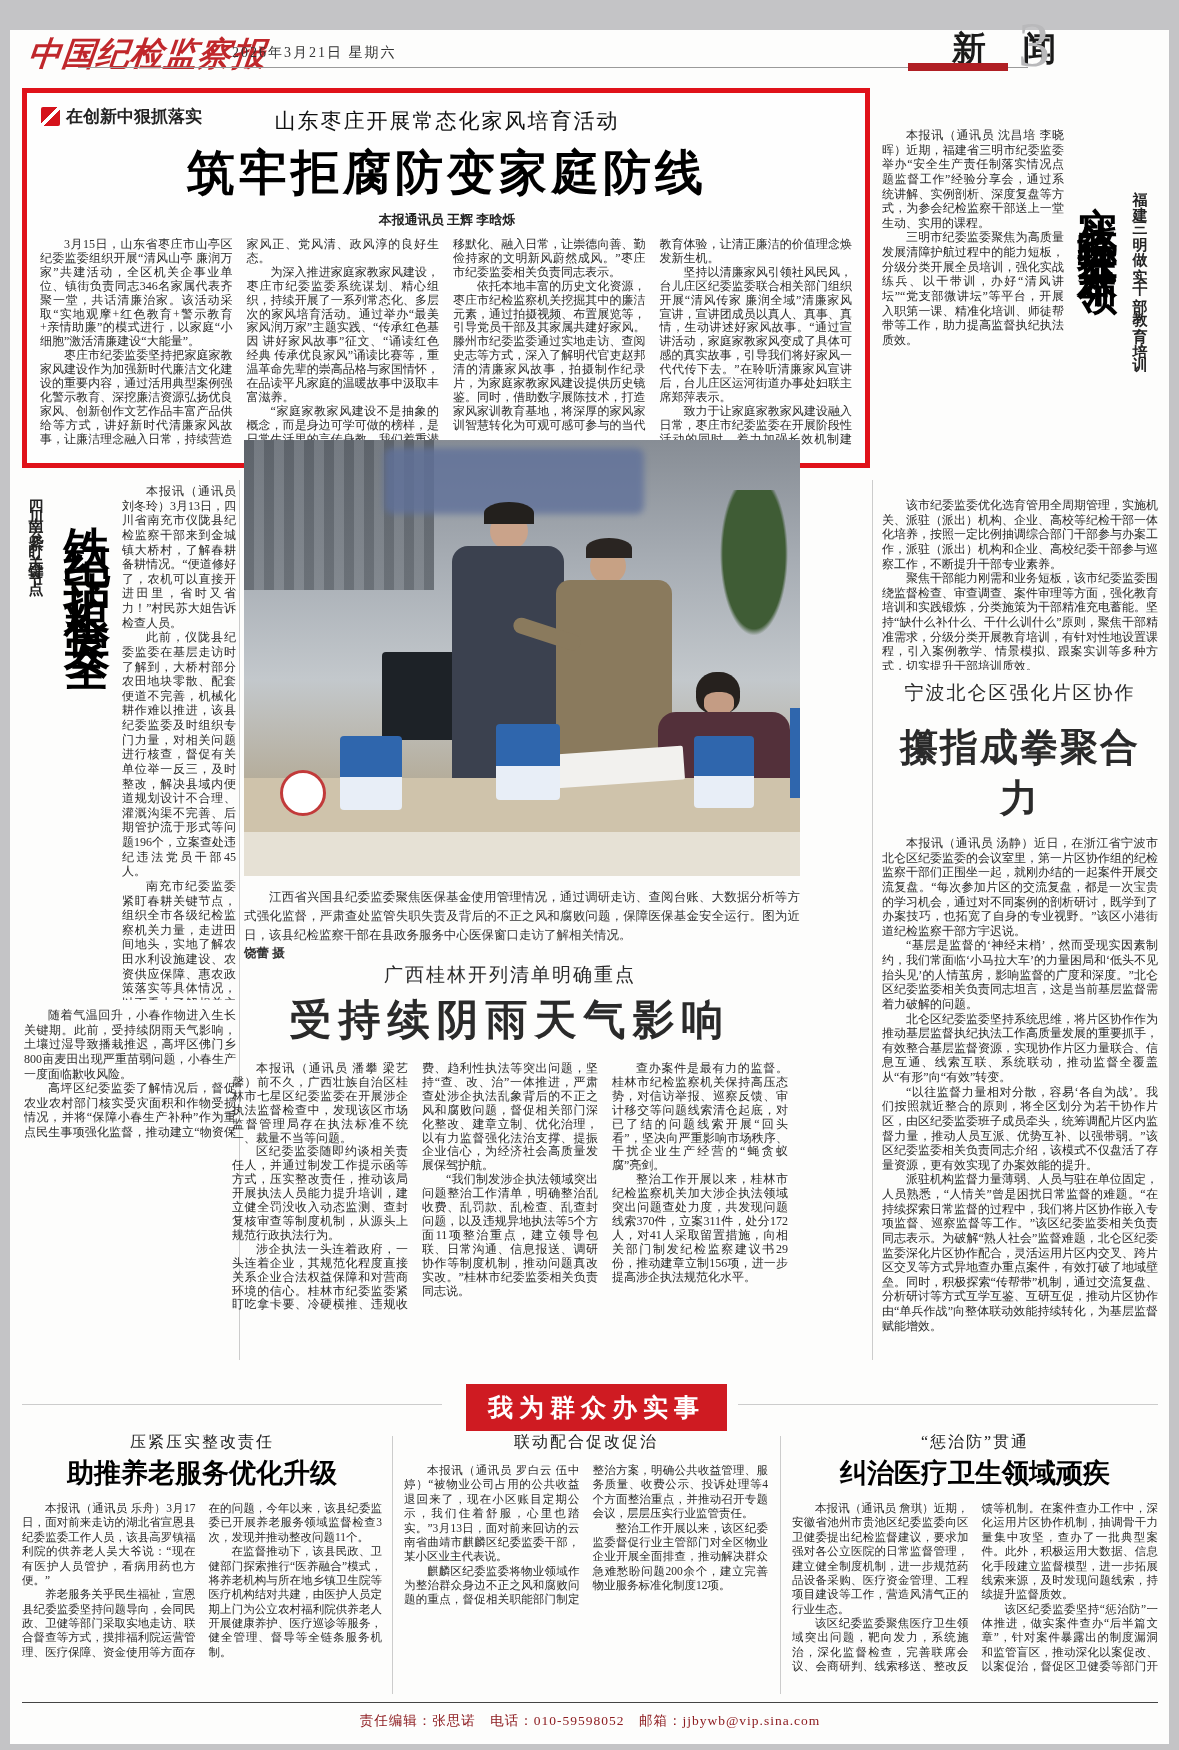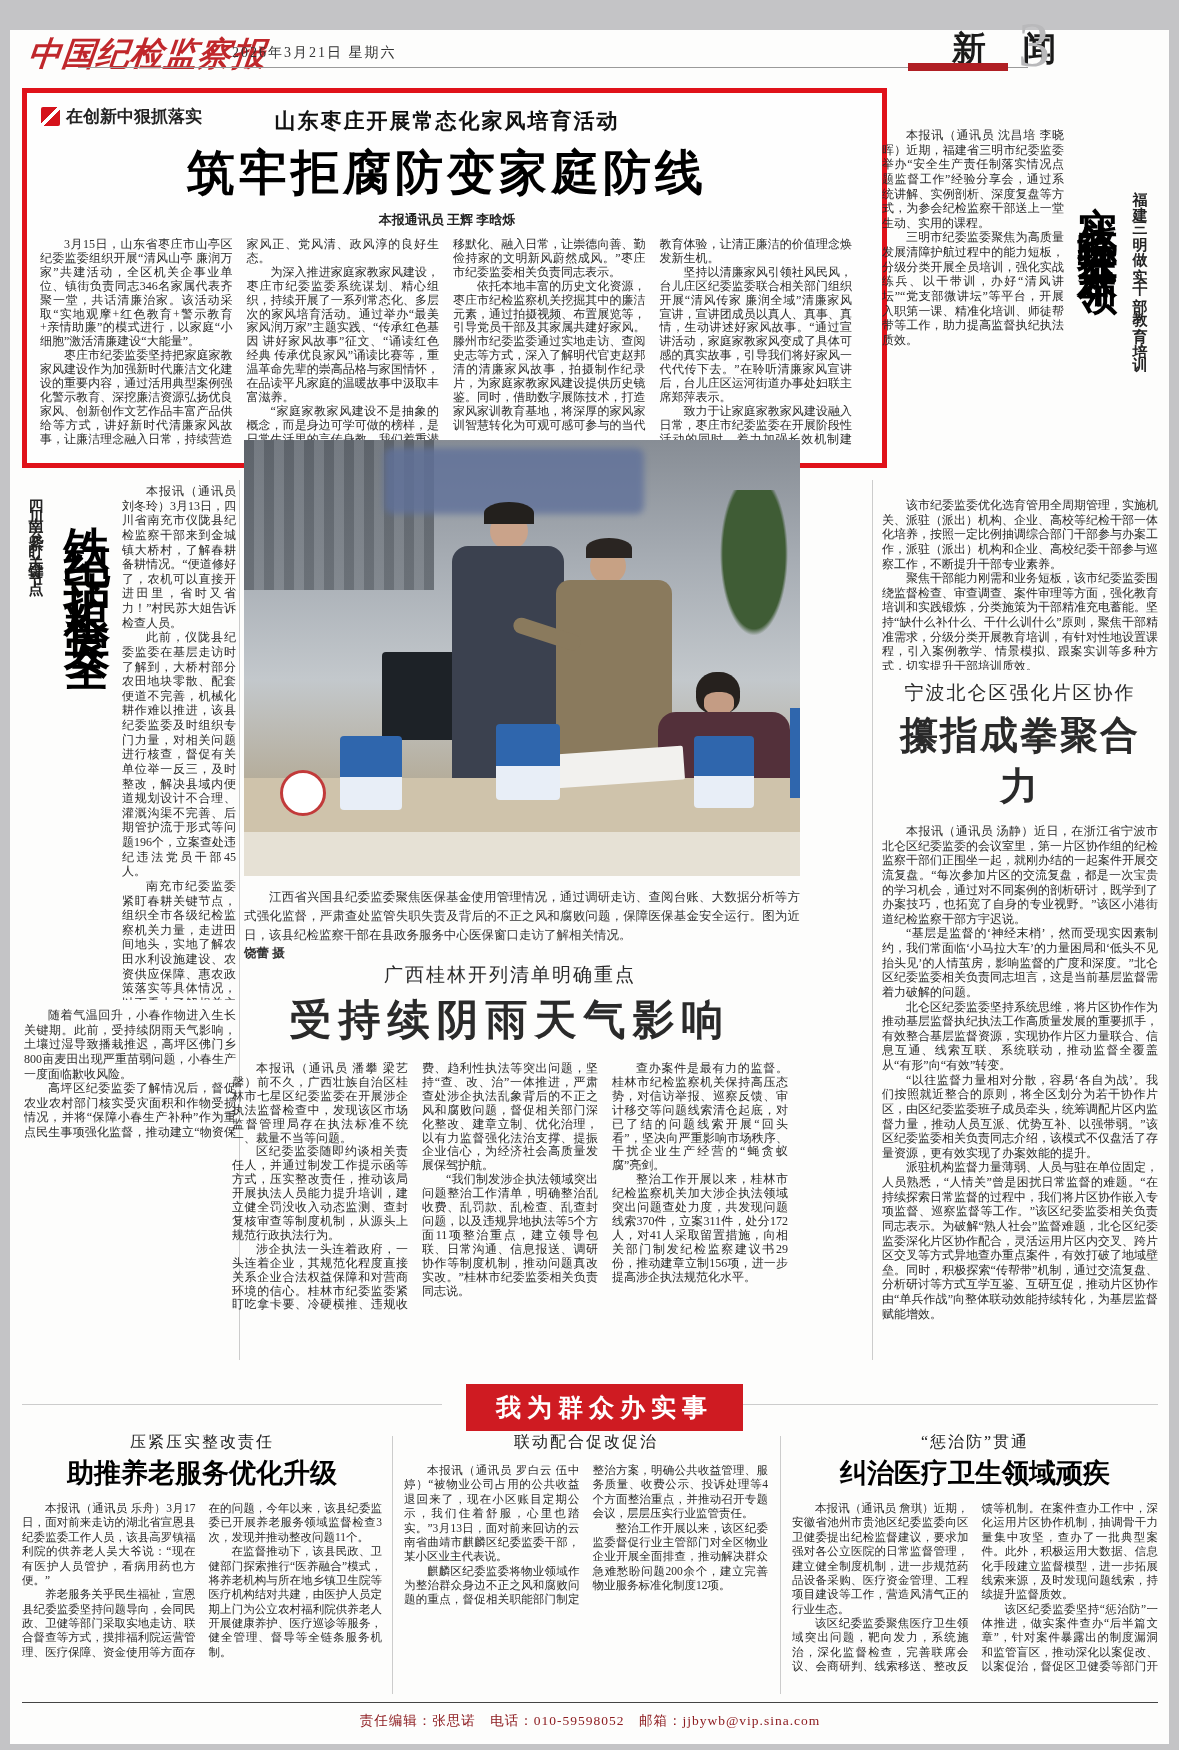--- a/index.html
+++ b/index.html
@@ -10,44 +10,44 @@
   .jt{text-align:justify;text-justify:inter-ideograph;}
   .para{margin:0;text-indent:2em;}
   
   .logo{font-weight:bold;font-style:italic;color:#c0272b;font-size:33px;letter-spacing:1px;transform:skewX(-6deg);}
   .date{font-size:14px;color:#333;letter-spacing:2px;}
   .section{font-size:34px;font-weight:bold;letter-spacing:14px;color:#1a1a1a;}
   .pagenum{font-size:64px;color:#b9b9bb;font-family:"Liberation Serif",serif;}
   .head-rule{height:1px;background:#9a9a9a;}
   .head-red{height:8px;background:#b01f24;}
   
-  .redbox{border:5px solid #e0121a;background:#fefefe;padding-left:17px;}
+  .redbox{border:5px solid #e0121a;background:#fefefe;}
   .kicker-ico{display:inline-block;width:19px;height:19px;vertical-align:-4px;margin-right:6px;
     background:linear-gradient(135deg,#d5121b 44%,#ffffff 44%,#ffffff 56%,#d5121b 56%);background-color:#d5121b;border-radius:2px;}
   .kicker{font-size:17px;font-weight:bold;color:#222;}
-  .overline{font-size:21px;letter-spacing:2px;color:#111;font-weight:bold;}
+  .overline{font-size:21px;letter-spacing:2px;color:#111;}
   .headline-main{font-size:48px;font-weight:900;letter-spacing:4px;color:#000;}
   .byline{font-size:13px;font-weight:bold;color:#222;}
   .bodycols{font-size:12px;line-height:1.16;overflow:hidden;}
   .cols4{column-count:4;column-gap:14px;}
   .cols3{column-count:3;column-gap:14px;}
   .cols2{column-count:2;column-gap:13px;}
   
   .vert{writing-mode:vertical-rl;text-orientation:upright;}
   .v-kicker{font-size:15px;font-weight:bold;letter-spacing:9px;color:#222;}
   .v-head{font-weight:900;color:#000;}
   .smallbody{font-size:12px;line-height:1.22;overflow:hidden;}
   .ctr{text-align:center;}
   .headline-mid{font-size:42px;font-weight:900;letter-spacing:7px;}
   .headline-sm{font-size:38px;font-weight:900;letter-spacing:2px;}
   .overline-sm{font-size:19px;letter-spacing:2px;}
   .divider{background:#cccccc;}
   .caption{font-size:12.5px;line-height:1.5;color:#333;}
   
-  .banner{background:#cf1b22;color:#fff;font-size:25px;font-weight:bold;letter-spacing:6px;padding:7px 30px;}
+  .banner{background:#cf1b22;color:#fff;font-size:25px;font-weight:bold;letter-spacing:6px;padding:7px 22px;}
   .b-kicker{font-size:16px;letter-spacing:2px;color:#222;}
   .b-head{font-weight:900;color:#000;}
   .footer{font-size:13.5px;color:#8d1c20;letter-spacing:1px;}
   
   .photo{overflow:hidden;background:linear-gradient(180deg,#878d95 0%,#a7adb4 28%,#c3c8cc 55%,#b5ad9b 78%,#8c8577 100%);}
   .ph{position:absolute;}
 </style>
 </head>
 <body>
 
@@ -147,21 +147,21 @@
     <div class="abs vert v-head" style="left:188px;top:60px;height:400px;font-size:40px;letter-spacing:10px;">实战练兵提升本领</div>
     <div class="abs vert v-kicker" style="left:248px;top:66px;height:360px;letter-spacing:15px;">福建三明做实干部教育培训</div>
     <div class="abs smallbody jt" style="left:0;top:384px;width:276px;height:172px;">
         <p class="para">该市纪委监委优化选育管用全周期管理，实施机关、派驻（派出）机构、企业、高校等纪检干部一体化培养，按照一定比例抽调综合部门干部参与办案工作，派驻（派出）机构和企业、高校纪委干部参与巡察工作，不断提升干部专业素养。</p>
         <p class="para">聚焦干部能力刚需和业务短板，该市纪委监委围绕监督检查、审查调查、案件审理等方面，强化教育培训和实践锻炼，分类施策为干部精准充电蓄能。坚持“缺什么补什么、干什么训什么”原则，聚焦干部精准需求，分级分类开展教育培训，有针对性地设置课程，引入案例教学、情景模拟、跟案实训等多种方式，切实提升干部培训质效。</p>
       </div>
   </div>
 
   <div class="abs" style="left:882px;top:680px;width:276px;height:680px;overflow:hidden;">
     <div class="overline-sm ctr">宁波北仑区强化片区协作</div>
-    <div class="headline-sm ctr" style="margin-top:4px;">攥指成拳聚合力</div>
+    <div class="headline-sm ctr" style="margin-top:16px;">攥指成拳聚合力</div>
     <div class="smallbody jt" style="margin-top:12px;height:586px;">
         <p class="para">本报讯（通讯员 汤静）近日，在浙江省宁波市北仑区纪委监委的会议室里，第一片区协作组的纪检监察干部们正围坐一起，就刚办结的一起案件开展交流复盘。“每次参加片区的交流复盘，都是一次宝贵的学习机会，通过对不同案例的剖析研讨，既学到了办案技巧，也拓宽了自身的专业视野。”该区小港街道纪检监察干部方宇迟说。</p>
         <p class="para">“基层是监督的‘神经末梢’，然而受现实因素制约，我们常面临‘小马拉大车’的力量困局和‘低头不见抬头见’的人情茧房，影响监督的广度和深度。”北仑区纪委监委相关负责同志坦言，这是当前基层监督需着力破解的问题。</p>
         <p class="para">北仑区纪委监委坚持系统思维，将片区协作作为推动基层监督执纪执法工作高质量发展的重要抓手，有效整合基层监督资源，实现协作片区力量联合、信息互通、线索互联、系统联动，推动监督全覆盖从“有形”向“有效”转变。</p>
         <p class="para">“以往监督力量相对分散，容易‘各自为战’。我们按照就近整合的原则，将全区划分为若干协作片区，由区纪委监委班子成员牵头，统筹调配片区内监督力量，推动人员互派、优势互补、以强带弱。”该区纪委监委相关负责同志介绍，该模式不仅盘活了存量资源，更有效实现了办案效能的提升。</p>
         <p class="para">派驻机构监督力量薄弱、人员与驻在单位固定，人员熟悉，“人情关”曾是困扰日常监督的难题。“在持续探索日常监督的过程中，我们将片区协作嵌入专项监督、巡察监督等工作。”该区纪委监委相关负责同志表示。为破解“熟人社会”监督难题，北仑区纪委监委深化片区协作配合，灵活运用片区内交叉、跨片区交叉等方式异地查办重点案件，有效打破了地域壁垒。同时，积极探索“传帮带”机制，通过交流复盘、分析研讨等方式互学互鉴、互研互促，推动片区协作由“单兵作战”向整体联动效能持续转化，为基层监督赋能增效。</p>
       </div>
   </div>
 
   <div class="abs divider" style="left:22px;top:1404px;width:420px;height:1px;"></div>

